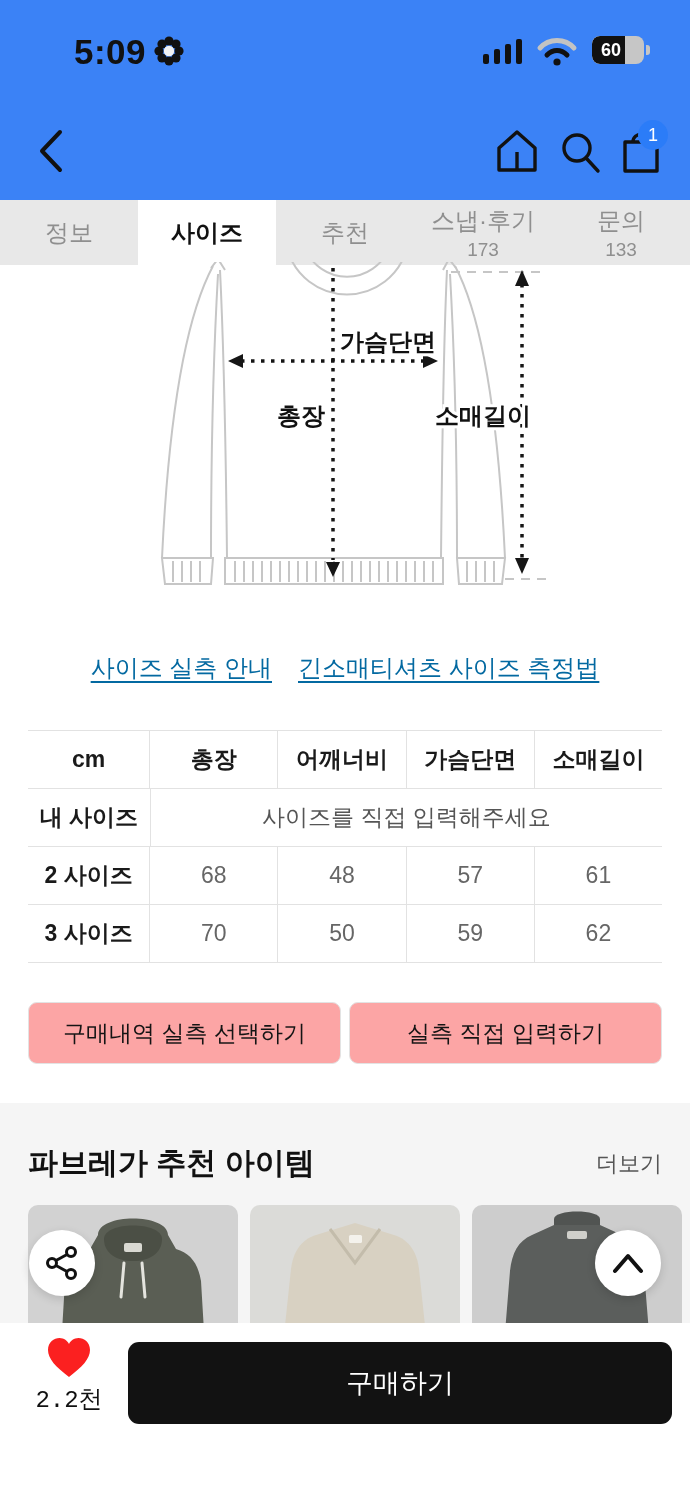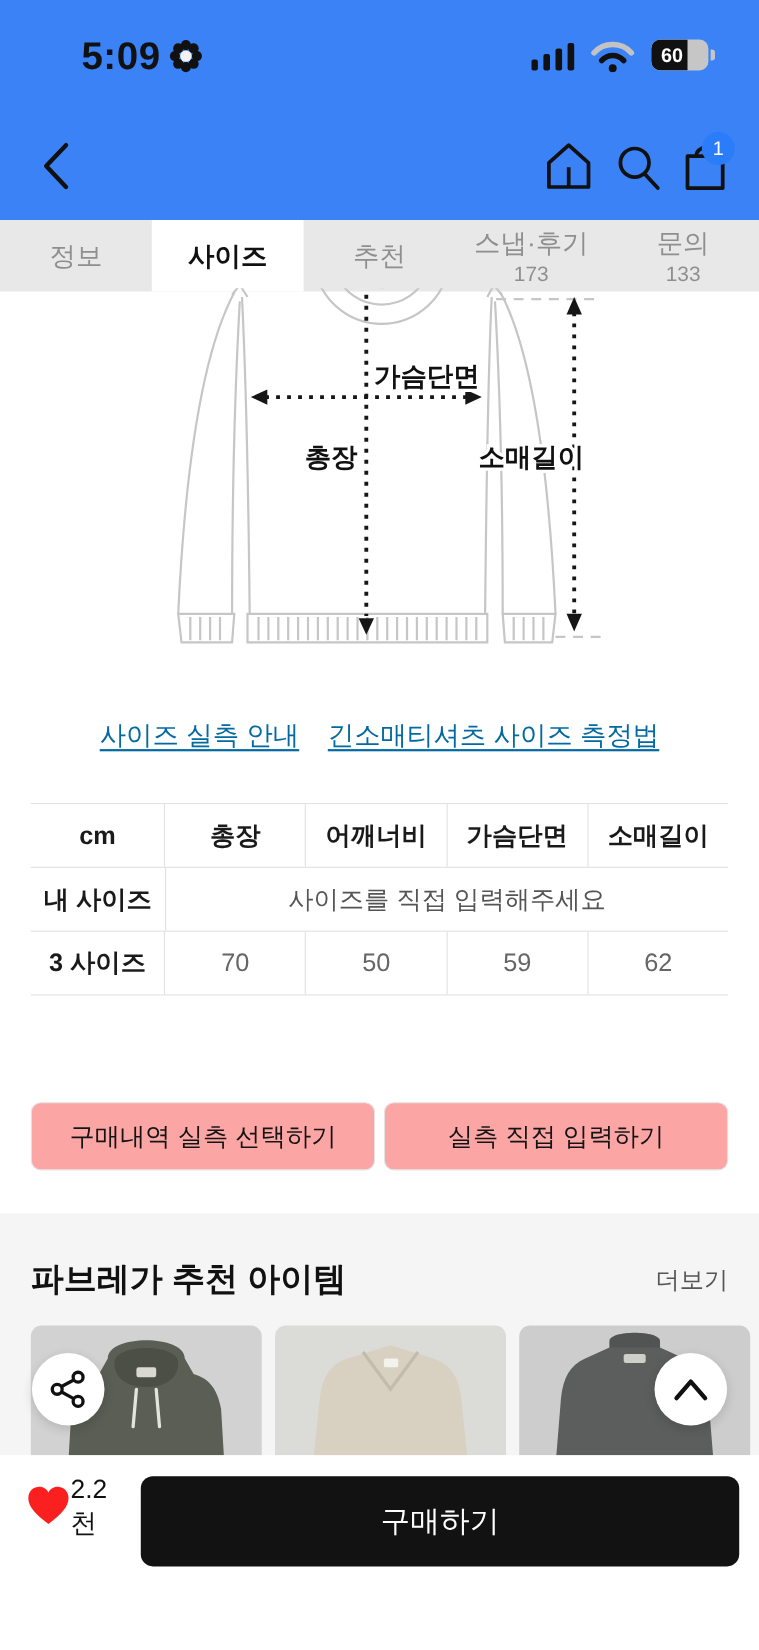--- a/index.html
+++ b/index.html
@@ -66,21 +66,21 @@
   .card.c-b{background:#dbdbd8;}
   .card.c-c{background:#cdcdcd;}
 
   .fab{position:absolute;width:66px;height:66px;border-radius:50%;background:#fff;
        box-shadow:0 3px 10px rgba(0,0,0,.14);display:flex;align-items:center;justify-content:center;z-index:5;}
   .fab-share{left:29px;top:1230px;}
   .fab-top{left:595px;top:1230px;}
 
   
   .bottombar{position:absolute;left:0;top:1323px;width:690px;height:177px;background:#fff;z-index:6;}
-  .likewrap{position:absolute;left:24px;top:14px;width:90px;display:flex;flex-direction:row;align-items:center;}
+  .likewrap{position:absolute;left:24px;top:14px;width:90px;display:flex;flex-direction:column;align-items:center;font-family:Liberation Mono, monospace;}
   .likes{margin-top:4px;font-size:24px;color:#111;}
   .buybtn{position:absolute;left:128px;top:19px;width:544px;height:82px;background:#121212;border-radius:11px;
           display:flex;align-items:center;justify-content:center;color:#fff;font-size:27px;}
 </style>
 </head>
 <body>
 
 <div class="screen">
 
   <div class="topchrome">
@@ -213,20 +213,27 @@
       <div class="t-cell cv">총장</div>
       <div class="t-cell cv">어깨너비</div>
       <div class="t-cell cv">가슴단면</div>
       <div class="t-cell cv">소매길이</div>
     </div>
     <div class="t-row">
       <div class="t-cell c1 rowlabel">내 사이즈</div>
       <div class="t-cell cwide ph">사이즈를 직접 입력해주세요</div>
     </div>
     <div class="t-row">
+      <div class="t-cell c1 rowlabel">2 사이즈</div>
+      <div class="t-cell cv val">68</div>
+      <div class="t-cell cv val">48</div>
+      <div class="t-cell cv val">57</div>
+      <div class="t-cell cv val">61</div>
+    </div>
+    <div class="t-row">
       <div class="t-cell c1 rowlabel">3 사이즈</div>
       <div class="t-cell cv val">70</div>
       <div class="t-cell cv val">50</div>
       <div class="t-cell cv val">59</div>
       <div class="t-cell cv val">62</div>
     </div>
   </div>
 
   <div class="actions">
     <div class="obtn">구매내역 실측 선택하기</div>

